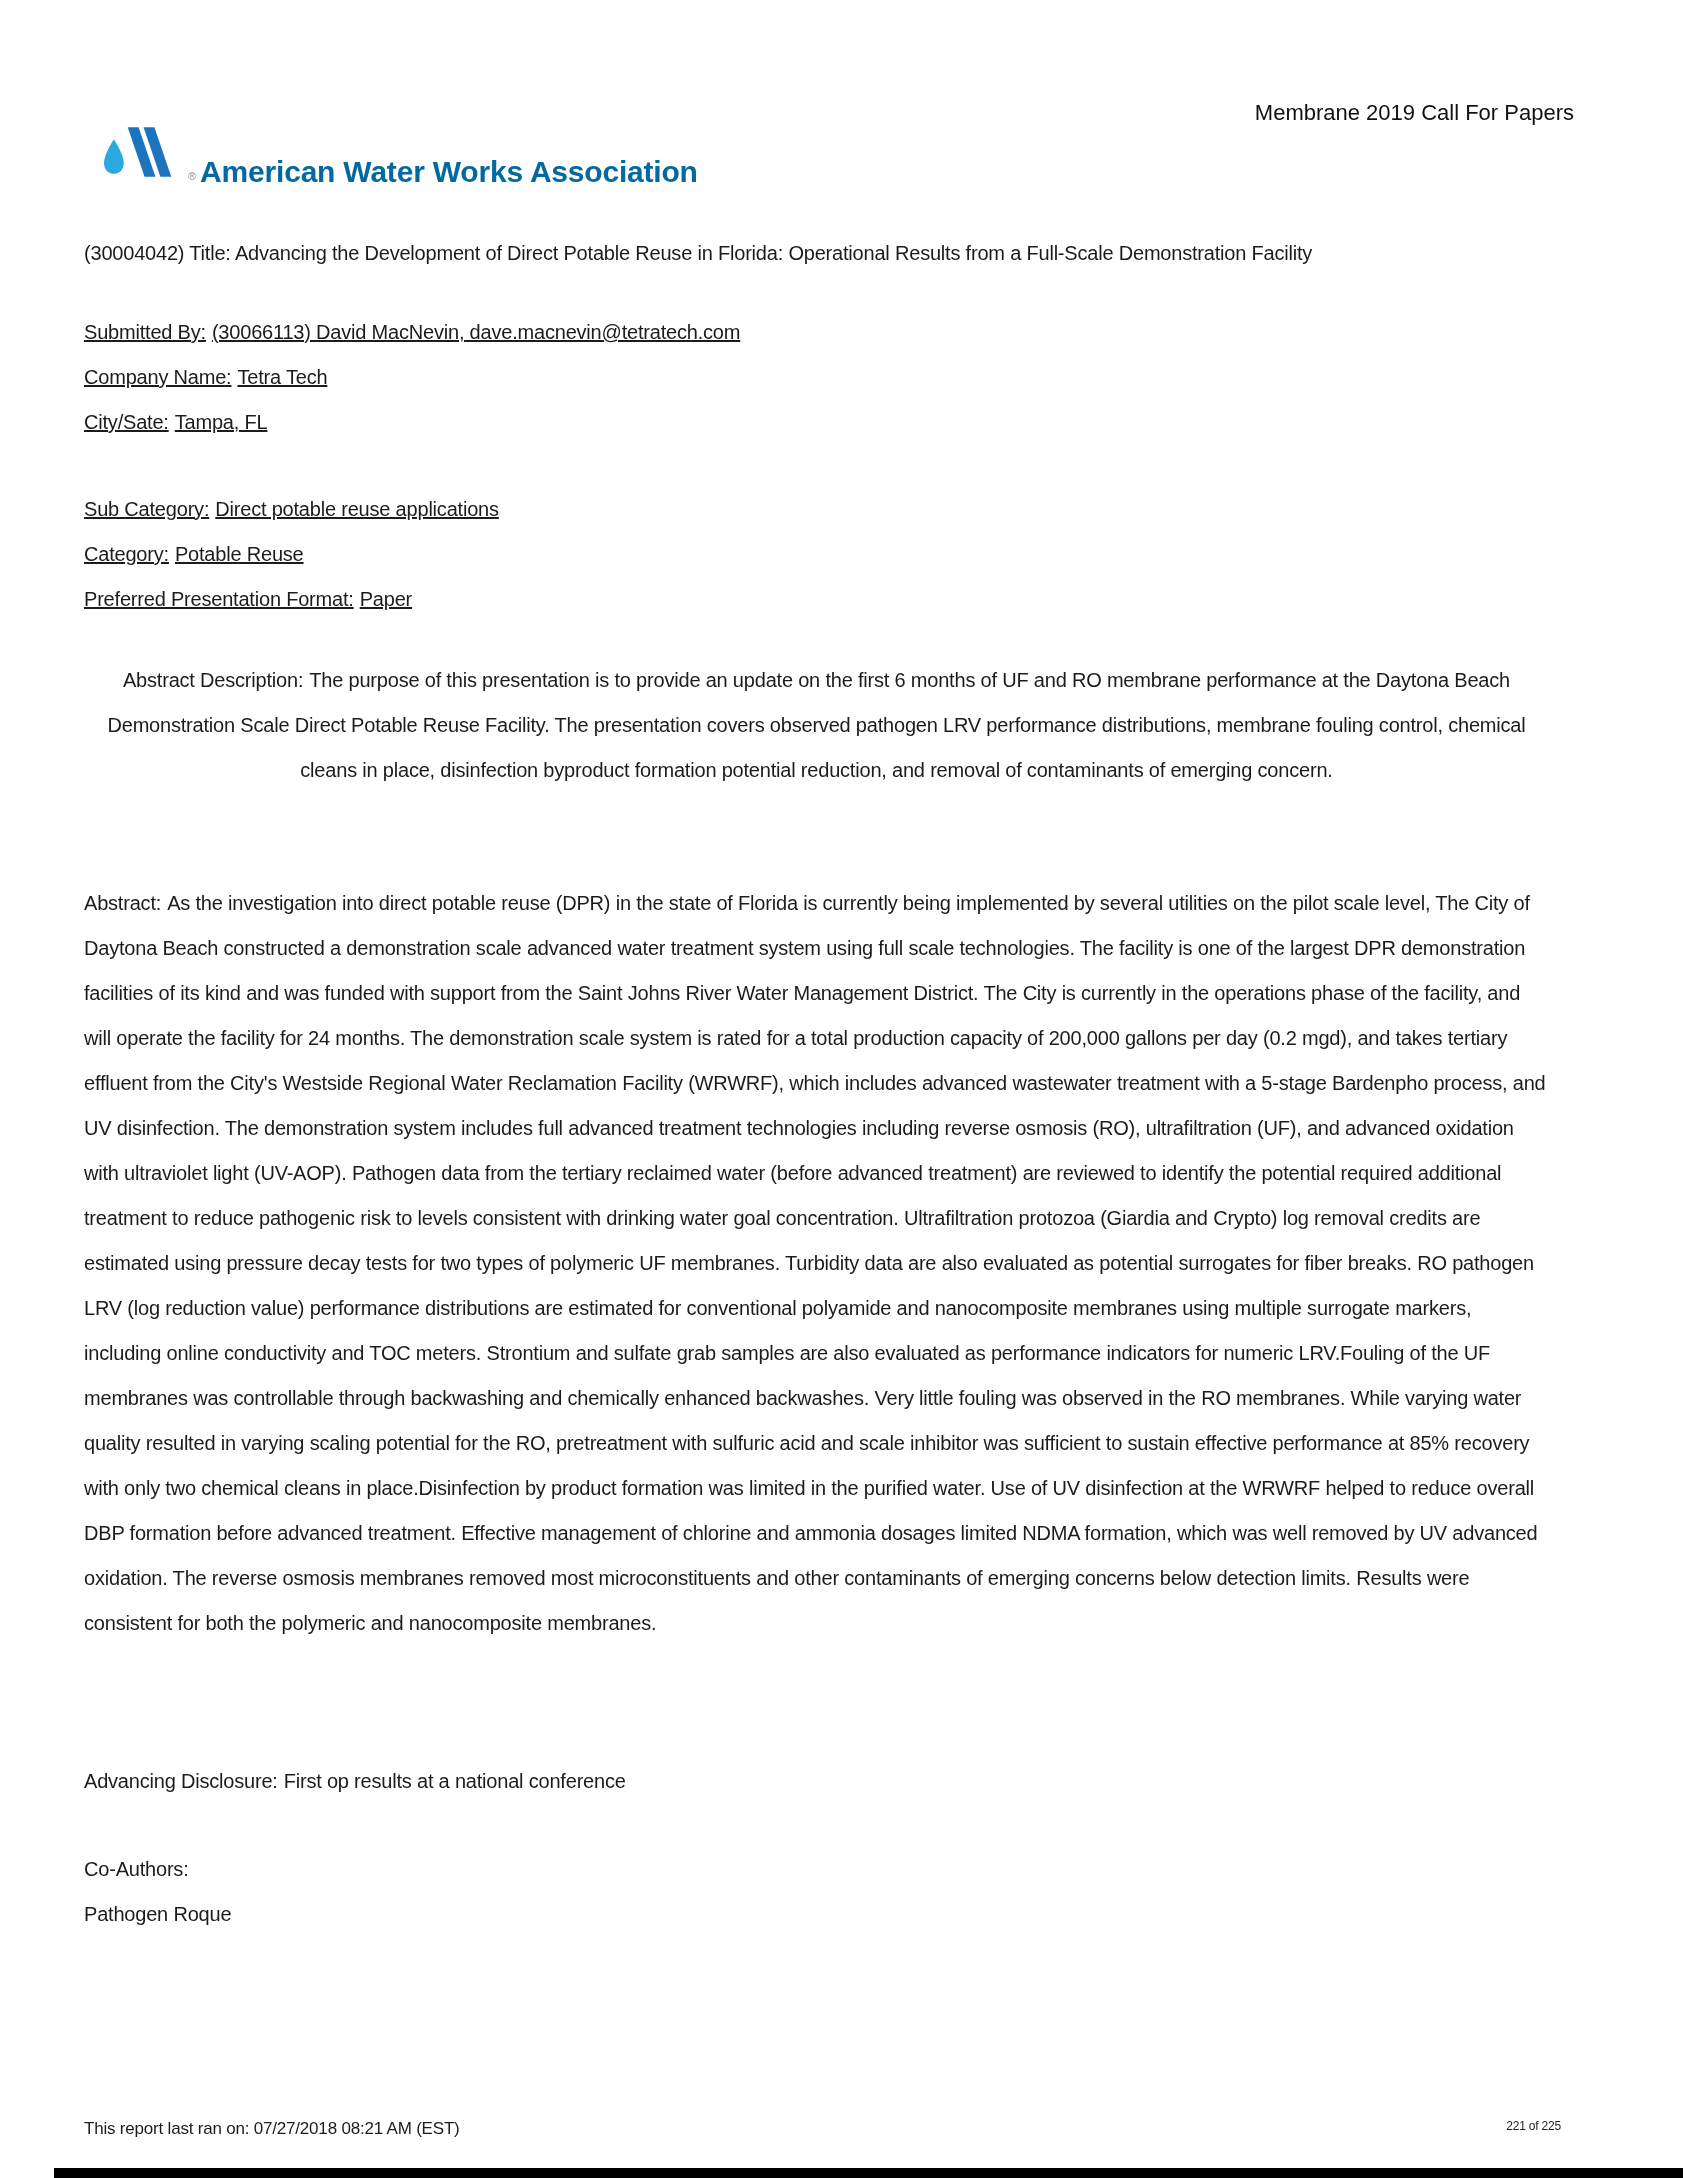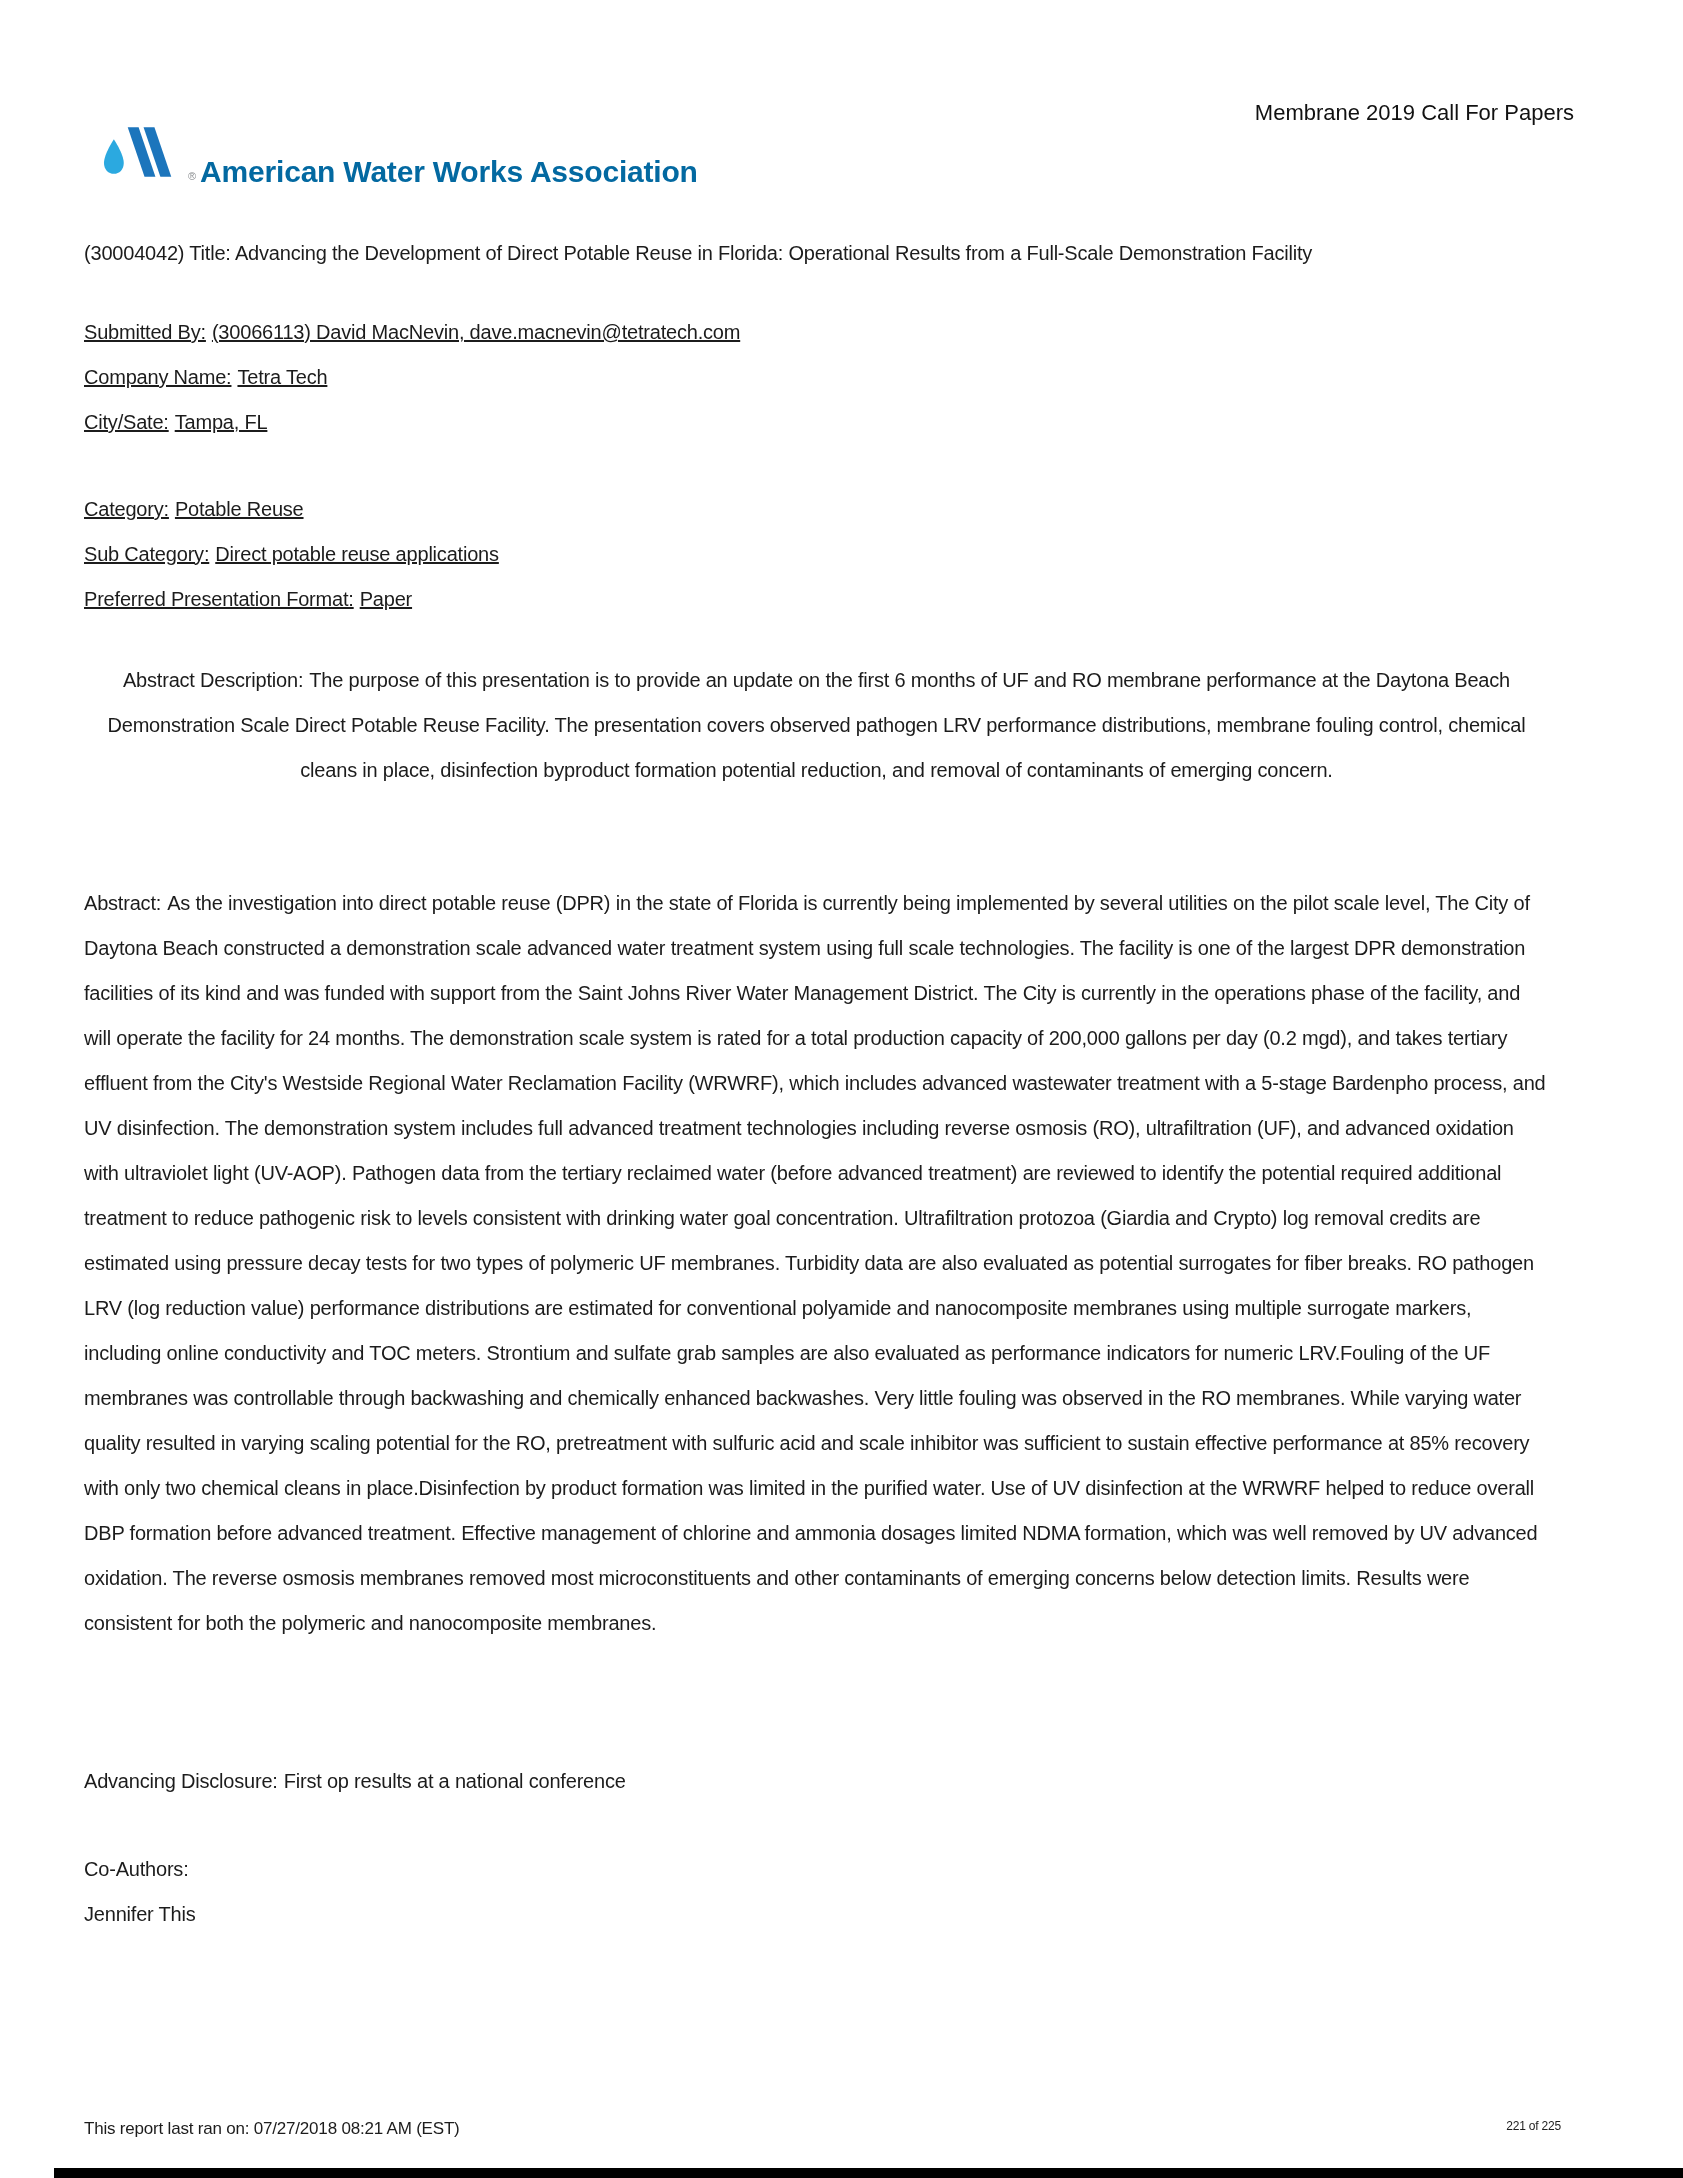--- a/index.html
+++ b/index.html
@@ -138,45 +138,45 @@
     <div>
       <span class="lbl">Company Name:</span><span>Tetra Tech</span>
     </div>
     <div>
       <span class="lbl">City/Sate:</span><span>Tampa, FL</span>
     </div>
   </div>
 
   <div class="fields" id="block-category">
     <div>
-      <span class="lbl">Category:</span><span>Potable Reuse</span>
+      <span class="lbl">Sub Category:</span><span>Direct potable reuse applications</span>
     </div>
     <div>
-      <span class="lbl">Sub Category:</span><span>Direct potable reuse applications</span>
+      <span class="lbl">Category:</span><span>Potable Reuse</span>
     </div>
     <div>
       <span class="lbl">Preferred Presentation Format:</span><span>Paper</span>
     </div>
   </div>
 
   <div class="para" id="para-abstract-desc">
     <span class="lbl">Abstract Description:</span><span>The purpose of this presentation is to provide an update on the first 6 months of UF and RO membrane performance at the Daytona Beach Demonstration Scale Direct Potable Reuse Facility. The presentation covers observed pathogen LRV performance distributions, membrane fouling control, chemical cleans in place, disinfection byproduct formation potential reduction, and removal of contaminants of emerging concern.</span>
   </div>
 
   <div class="para" id="para-abstract">
     <span class="lbl">Abstract:</span><span>As the investigation into direct potable reuse (DPR) in the state of Florida is currently being implemented by several utilities on the pilot scale level, The City of Daytona Beach constructed a demonstration scale advanced water treatment system using full scale technologies. The facility is one of the largest DPR demonstration facilities of its kind and was funded with support from the Saint Johns River Water Management District. The City is currently in the operations phase of the facility, and will operate the facility for 24 months. The demonstration scale system is rated for a total production capacity of 200,000 gallons per day (0.2 mgd), and takes tertiary effluent from the City's Westside Regional Water Reclamation Facility (WRWRF), which includes advanced wastewater treatment with a 5-stage Bardenpho process, and UV disinfection. The demonstration system includes full advanced treatment technologies including reverse osmosis (RO), ultrafiltration (UF), and advanced oxidation with ultraviolet light (UV-AOP). Pathogen data from the tertiary reclaimed water (before advanced treatment) are reviewed to identify the potential required additional treatment to reduce pathogenic risk to levels consistent with drinking water goal concentration. Ultrafiltration protozoa (Giardia and Crypto) log removal credits are estimated using pressure decay tests for two types of polymeric UF membranes. Turbidity data are also evaluated as potential surrogates for fiber breaks. RO pathogen LRV (log reduction value) performance distributions are estimated for conventional polyamide and nanocomposite membranes using multiple surrogate markers, including online conductivity and TOC meters. Strontium and sulfate grab samples are also evaluated as performance indicators for numeric LRV.Fouling of the UF membranes was controllable through backwashing and chemically enhanced backwashes. Very little fouling was observed in the RO membranes. While varying water quality resulted in varying scaling potential for the RO, pretreatment with sulfuric acid and scale inhibitor was sufficient to sustain effective performance at 85% recovery with only two chemical cleans in place.Disinfection by product formation was limited in the purified water. Use of UV disinfection at the WRWRF helped to reduce overall DBP formation before advanced treatment. Effective management of chlorine and ammonia dosages limited NDMA formation, which was well removed by UV advanced oxidation. The reverse osmosis membranes removed most microconstituents and other contaminants of emerging concerns below detection limits. Results were consistent for both the polymeric and nanocomposite membranes.</span>
   </div>
 
   <div class="para" id="para-disclosure">
     <span class="lbl">Advancing Disclosure:</span><span>First op results at a national conference</span>
   </div>
 
   <div class="coauthors">
     <div>Co-Authors:</div>
-    <div>Jennifer This</div>
+    <div>Pathogen Roque</div>
   </div>
 
   <div class="footer-left">This report last ran on: 07/27/2018 08:21 AM (EST)</div>
   <div class="footer-right">221 of 225</div>
   <div class="bottom-bar"></div>
 
 </div>
 
 
 </body></html>

